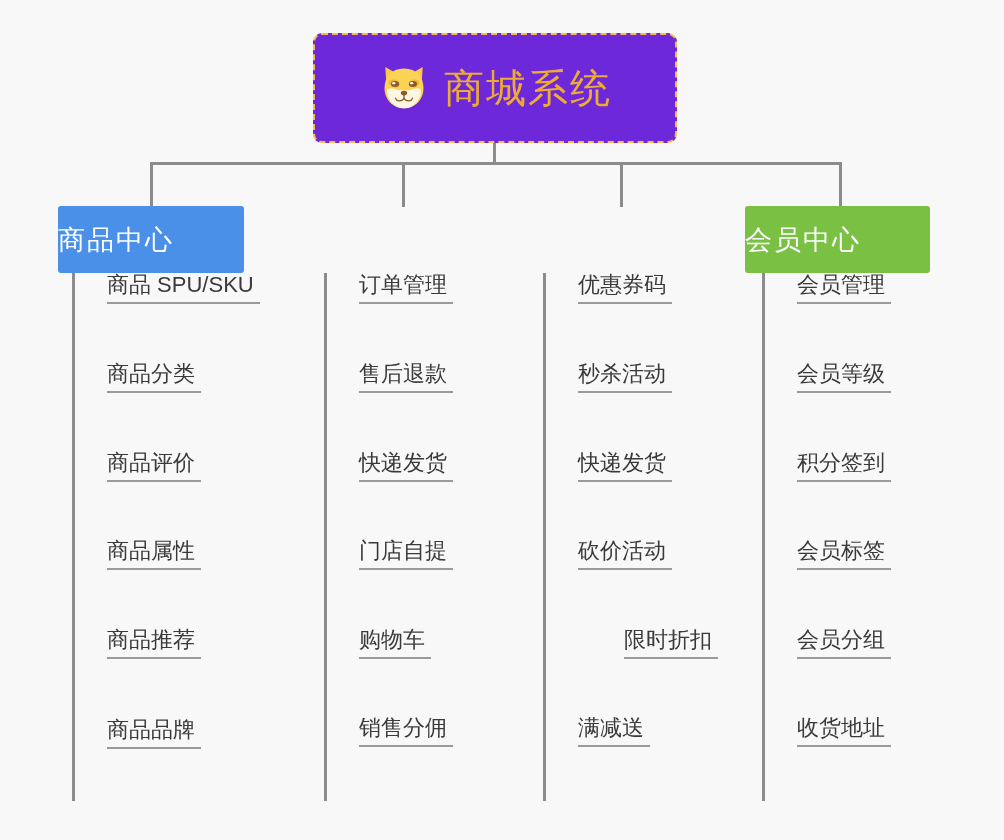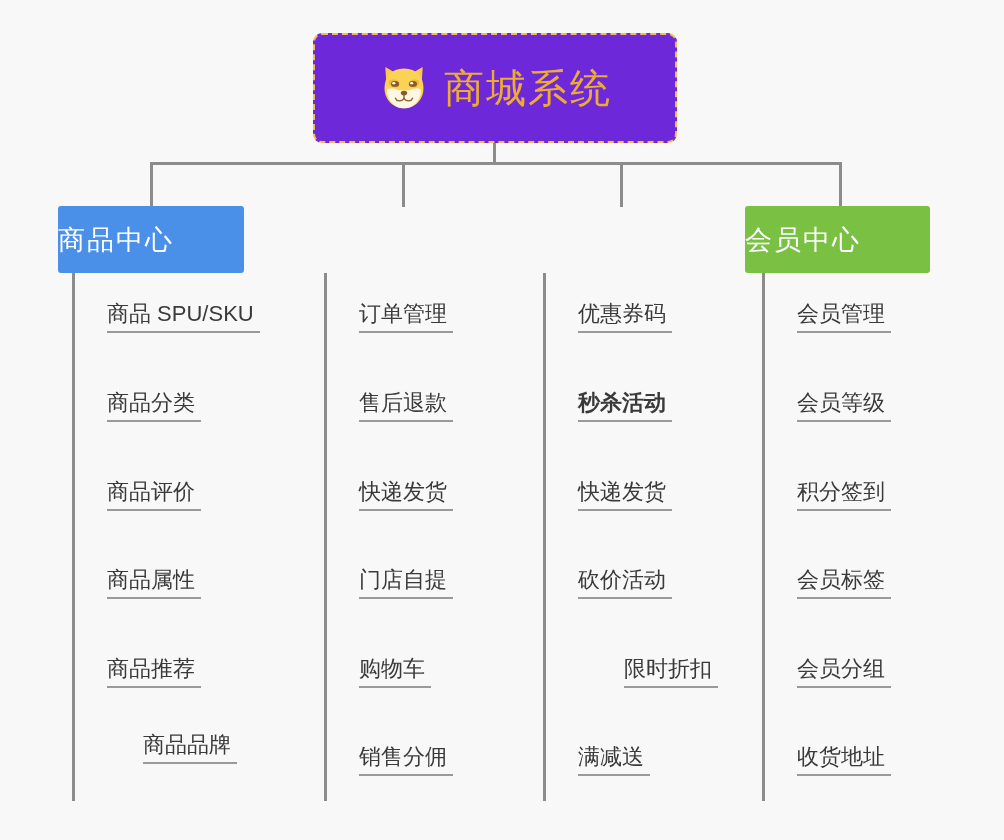--- a/index.html
+++ b/index.html
@@ -79,21 +79,21 @@
     left: 0;
     top: 0;
     width: 3px;
     background: #8c8c8c;
   }
   .leaf {
     position: absolute;
     left: 3px;
     height: 89px;
     display: flex;
-    align-items: center;
+    align-items: flex-start;
   }
   .leaf-inner {
     display: inline-flex;
     flex-direction: column;
     align-items: stretch;
     padding-left: 32px;
   }
   .leaf-label {
     font-size: 22px;
     color: #3a3a3a;
@@ -179,21 +179,21 @@
           <span class="leaf-label">商品属性</span>
           <span class="leaf-rule"></span>
         </div>
     </div>
     <div class="leaf" style="top:355px;">
       <div class="leaf-inner">
           <span class="leaf-label">商品推荐</span>
           <span class="leaf-rule"></span>
         </div>
     </div>
-    <div class="leaf" style="top:431px;padding-left:36px;">
+    <div class="leaf" style="top:445px;">
       <div class="leaf-inner">
           <span class="leaf-label">商品品牌</span>
           <span class="leaf-rule"></span>
         </div>
     </div>
   </div>
 
   <div class="branch" style="left:324px;">
     <div class="branch-spine" style="height:528px;"></div>
     <div class="leaf" style="top:0px;">
@@ -235,21 +235,21 @@
   </div>
 
   <div class="branch" style="left:543px;">
     <div class="branch-spine" style="height:528px;"></div>
     <div class="leaf" style="top:0px;">
       <div class="leaf-inner">
           <span class="leaf-label">优惠券码</span>
           <span class="leaf-rule"></span>
         </div>
     </div>
-    <div class="leaf" style="top:89px;font-weight:bold;">
+    <div class="leaf" style="top:89px;">
       <div class="leaf-inner">
           <span class="leaf-label">秒杀活动</span>
           <span class="leaf-rule"></span>
         </div>
     </div>
     <div class="leaf" style="top:178px;">
       <div class="leaf-inner">
           <span class="leaf-label">快递发货</span>
           <span class="leaf-rule"></span>
         </div>

